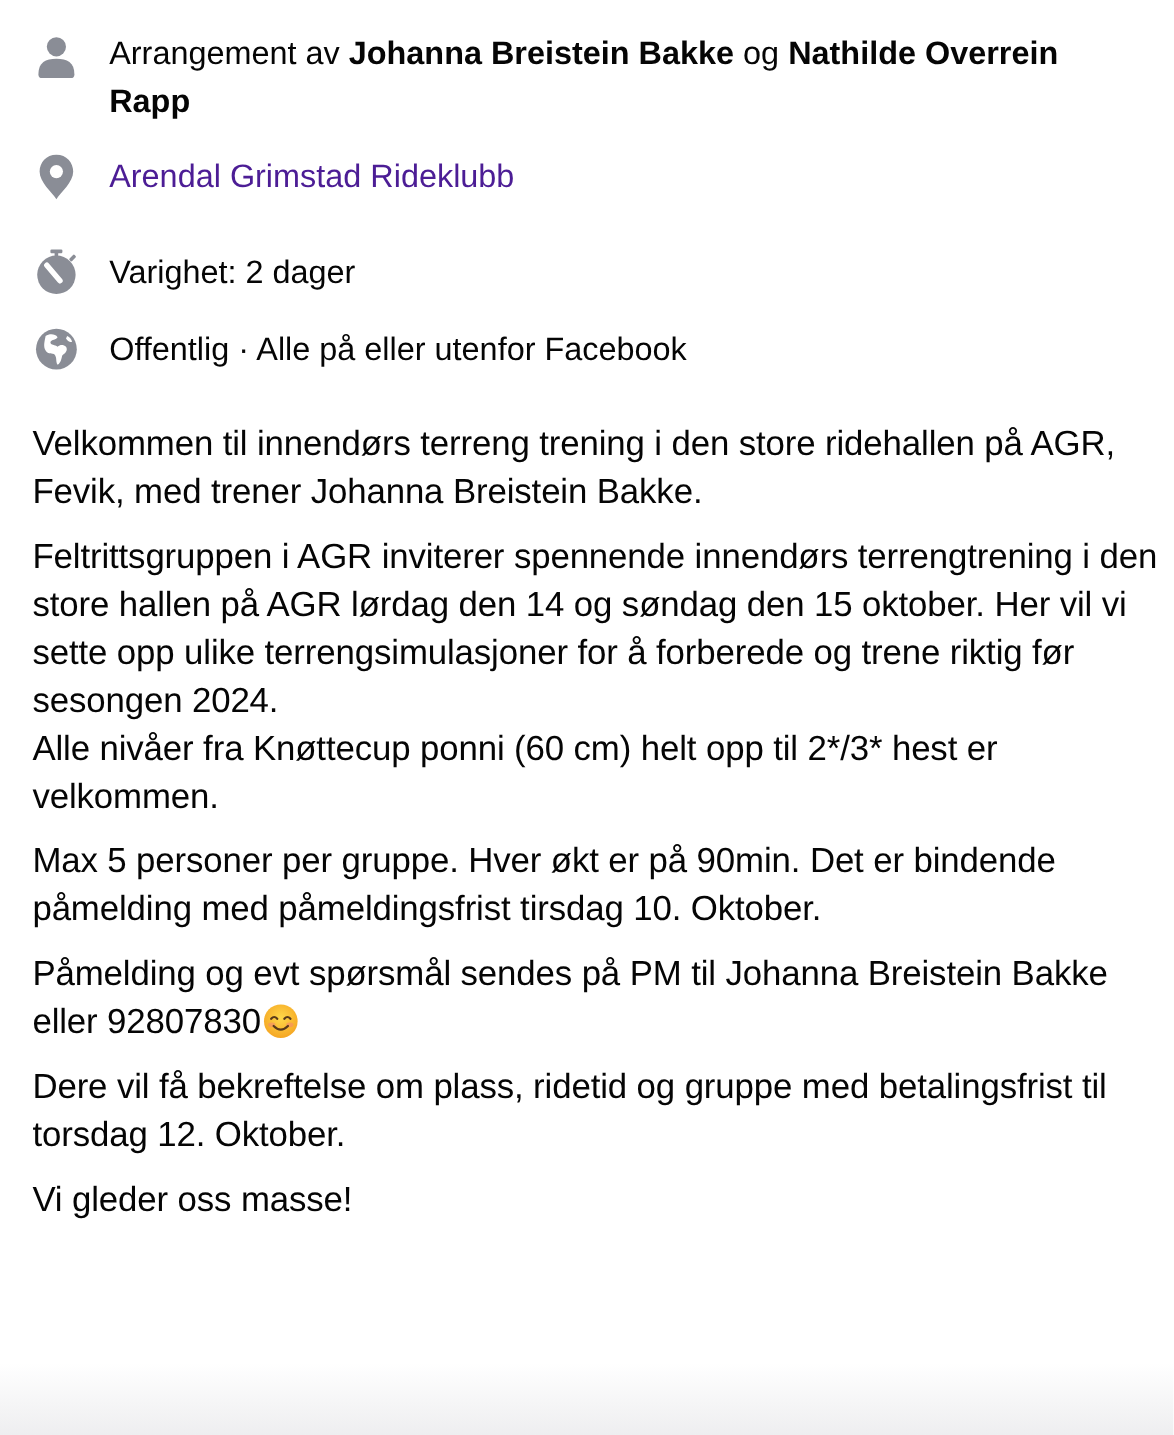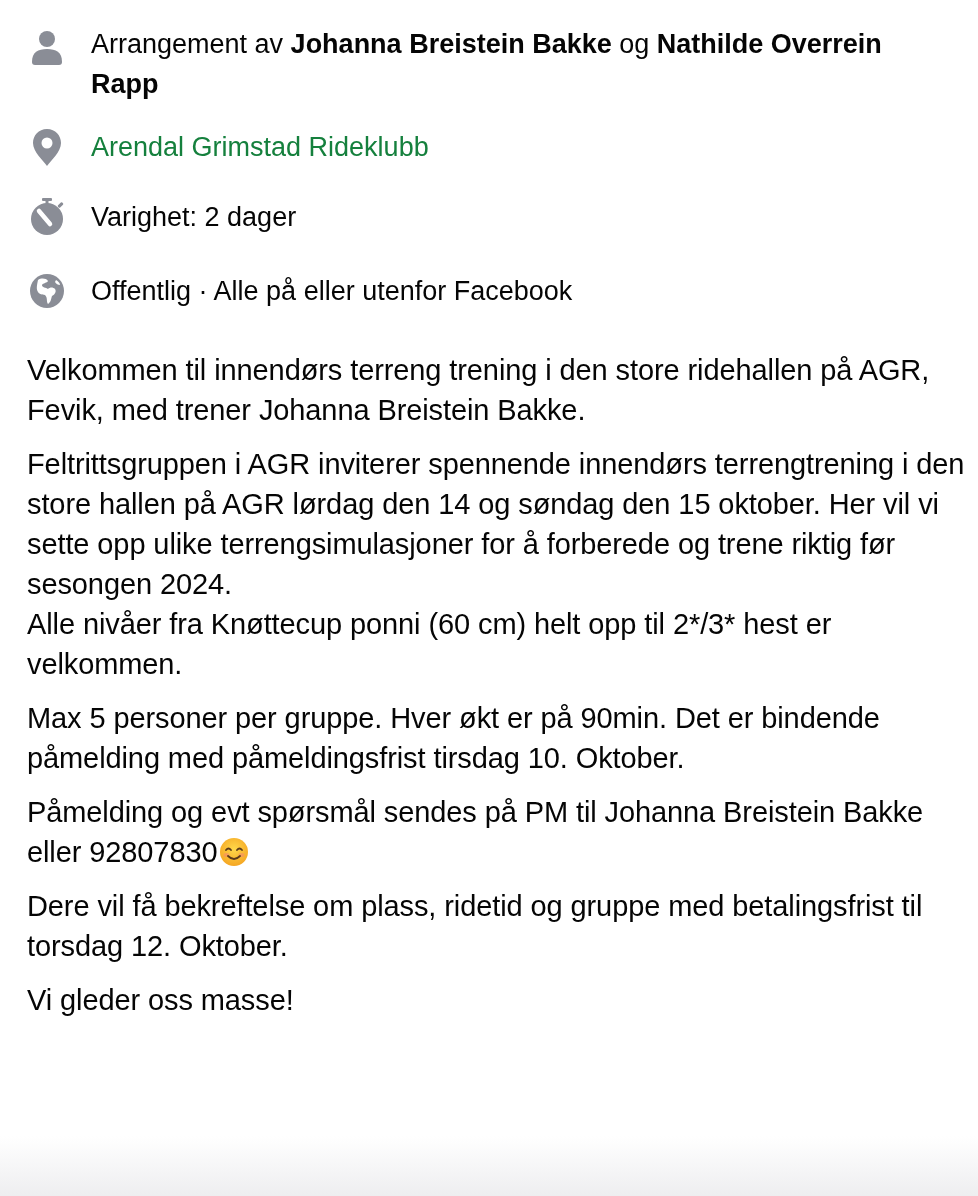--- a/index.html
+++ b/index.html
@@ -35,21 +35,21 @@
     .detail-icon svg { width: 42px; height: 42px; display: block; }
     .detail-text {
       position: absolute;
       left: 91px;
       width: 800px;
       font-size: 27px;
       line-height: 40px;
       color: #050505;
     }
     .detail-text b { font-weight: 700; }
-    .link { color: #15803d; text-decoration: none; cursor: pointer; }
+    .link { color: #4c1d95; text-decoration: none; cursor: pointer; }
 
     .desc {
       position: absolute;
       left: 27px;
       top: 350px;
       width: 940px;
       font-size: 29px;
       line-height: 40px;
       color: #050505;
       letter-spacing: -0.1px;
@@ -91,21 +91,21 @@
   <div class="detail-row" style="top:126px;height:44px;">
     <span class="detail-icon" style="top:0px;">
       <svg viewBox="0 0 42 42">
           <path d="M21 3 C12.5 3 7 9.5 7 17 C7 26 17 34 21 40 C25 34 35 26 35 17 C35 9.5 29.5 3 21 3 Z" fill="#8a8d96"></path>
           <circle cx="21" cy="17" r="5.5" fill="#fff"></circle>
         </svg>
     </span>
     <a class="detail-text link" style="top:1px;">Arendal Grimstad Rideklubb</a>
   </div>
 
-  <div class="detail-row" style="top:196px;height:44px;padding-left:24px;">
+  <div class="detail-row" style="top:206px;height:44px;padding-left:24px;">
     <span class="detail-icon" style="top:0px;">
       <svg viewBox="0 0 42 42">
           <rect x="16" y="2" width="10" height="3" rx="1" fill="#8a8d96"></rect>
           <rect x="19.5" y="4" width="3" height="5" fill="#8a8d96"></rect>
           <rect x="33" y="6" width="3" height="6" rx="1" transform="rotate(45 34.5 9)" fill="#8a8d96"></rect>
           <circle cx="21" cy="23" r="16" fill="#8a8d96"></circle>
           <path d="M13 15 L24 28" stroke="#fff" stroke-width="4.5" stroke-linecap="round"></path>
         </svg>
     </span>
     <div class="detail-text" style="top:1px;">Varighet: 2 dager</div>

